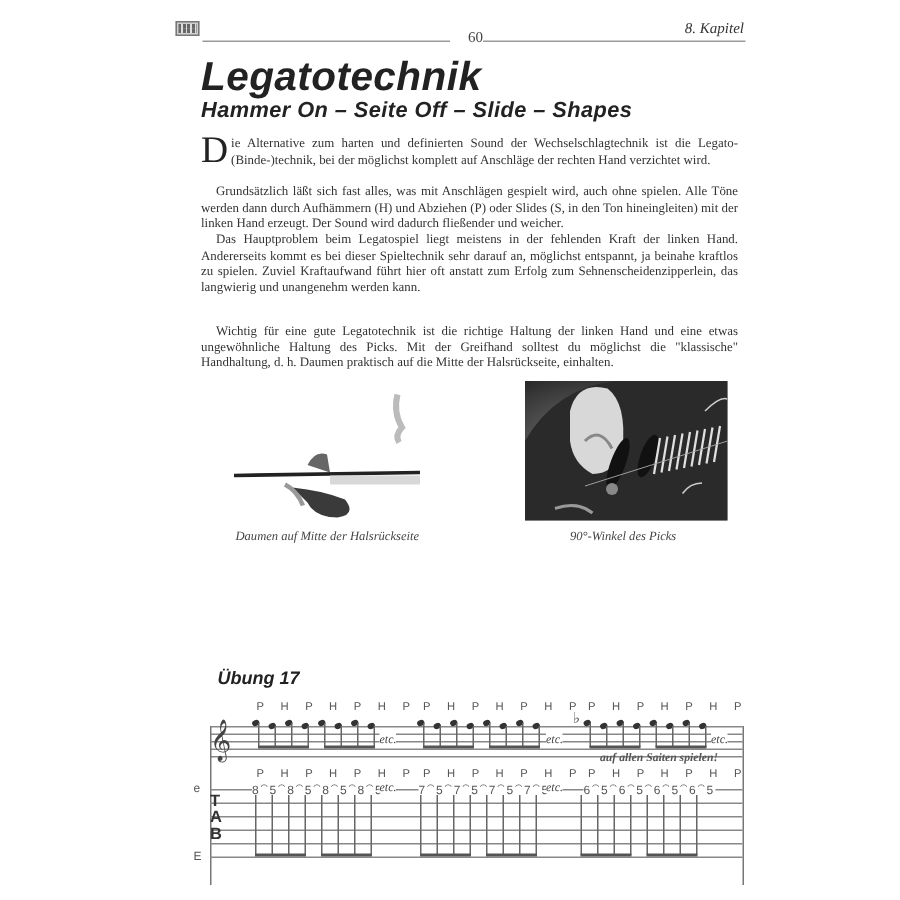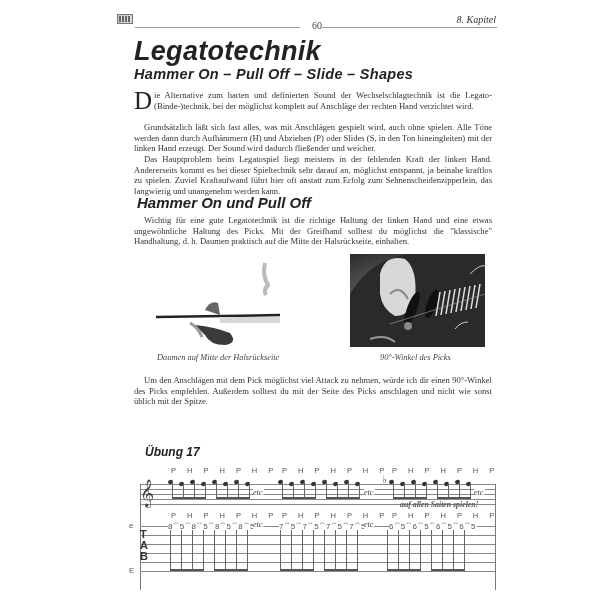--- a/index.html
+++ b/index.html
@@ -89,33 +89,32 @@
 
   <div class="logo">
     <div class="row"></div>
       <div class="row"></div>
   </div>
   <div class="header-rule"></div>
   <div class="page-number">60</div>
   <div class="chapter">8. Kapitel</div>
 
   <div class="title">Legatotechnik</div>
-  <div class="subtitle">Hammer On – Pull Off – Slide – Shapes</div>
+  <div class="subtitle">Hammer On – Seite Off – Slide – Shapes</div>
 
   <div class="para" style="top:90px;">
     <span class="dropcap">D</span><span>ie Alternative zum harten und definierten Sound der Wechselschlagtechnik ist die Legato-(Binde-)technik, bei der möglichst komplett auf Anschläge der rechten Hand verzichtet wird.</span>
   </div>
   <div class="para" style="top:122px;">
     <span class="indent"></span><span>Grundsätzlich läßt sich fast alles, was mit Anschlägen gespielt wird, auch ohne spielen. Alle Töne werden dann durch Aufhämmern (H) und Abziehen (P) oder Slides (S, in den Ton hineingleiten) mit der linken Hand erzeugt. Der Sound wird dadurch fließender und weicher.</span>
   </div>
   <div class="para" style="top:154px;">
     <span class="indent"></span><span>Das Hauptproblem beim Legatospiel liegt meistens in der fehlenden Kraft der linken Hand. Andererseits kommt es bei dieser Spieltechnik sehr darauf an, möglichst entspannt, ja beinahe kraftlos zu spielen. Zuviel Kraftaufwand führt hier oft anstatt zum Erfolg zum Sehnenscheidenzipperlein, das langwierig und unangenehm werden kann.</span>
   </div>
 
-  <div class="h2">Hammer On und Pull Off</div>
   <div class="para" style="top:215px;">
     <span class="indent"></span><span>Wichtig für eine gute Legatotechnik ist die richtige Haltung der linken Hand und eine etwas ungewöhnliche Haltung des Picks. Mit der Greifhand solltest du möglichst die "klassische" Handhaltung, d. h. Daumen praktisch auf die Mitte der Halsrückseite, einhalten.</span>
   </div>
 
   <div class="photo1">
     <svg width="135" height="92" viewBox="0 0 135 92">
       <path d="M115 8 Q112 20 118 30 Q113 35 116 40" stroke="#bbb" stroke-width="4" fill="none"></path>
       <path d="M55 55 Q60 45 68 48 L70 60 Z" fill="#666"></path>
       <line x1="6" y1="62" x2="130" y2="60" stroke="#222" stroke-width="2.5"></line>
       <rect x="70" y="62" width="60" height="6" fill="#d8d8d8"></rect>
@@ -144,23 +143,20 @@
       <line x1="40" y1="70" x2="135" y2="40" stroke="#aaa" stroke-width="0.6"></line>
       <path d="M120 20 Q130 10 135 12" stroke="#ccc" stroke-width="1" fill="none"></path>
       <path d="M105 75 Q110 68 118 68" stroke="#ccc" stroke-width="1" fill="none"></path>
       <circle cx="58" cy="72" r="4" fill="#888"></circle>
       <path d="M20 85 Q35 80 45 88" stroke="#999" stroke-width="2" fill="none"></path>
     </svg>
   </div>
   <div class="caption" style="left:157px; top:353px;">Daumen auf Mitte der Halsrückseite</div>
   <div class="caption" style="left:380px; top:353px;">90°-Winkel des Picks</div>
 
-  <div class="para" style="top:375px;">
-    <span class="indent"></span><span>Um den Anschlägen mit dem Pick möglichst viel Attack zu nehmen, würde ich dir einen 90°-Winkel des Picks empfehlen. Außerdem solltest du mit der Seite des Picks anschlagen und nicht wie sonst üblich mit der Spitze.</span>
-  </div>
 
   <div class="exercise-title">Übung 17</div>
 
   <div>
 
     <div class="staff-line" style="left:140px; top:484px; width:355px;"></div>
     <div class="staff-line" style="left:140px; top:489px; width:355px;"></div>
     <div class="staff-line" style="left:140px; top:494px; width:355px;"></div>
     <div class="staff-line" style="left:140px; top:499px; width:355px;"></div>
     <div class="staff-line" style="left:140px; top:504px; width:355px;"></div>

